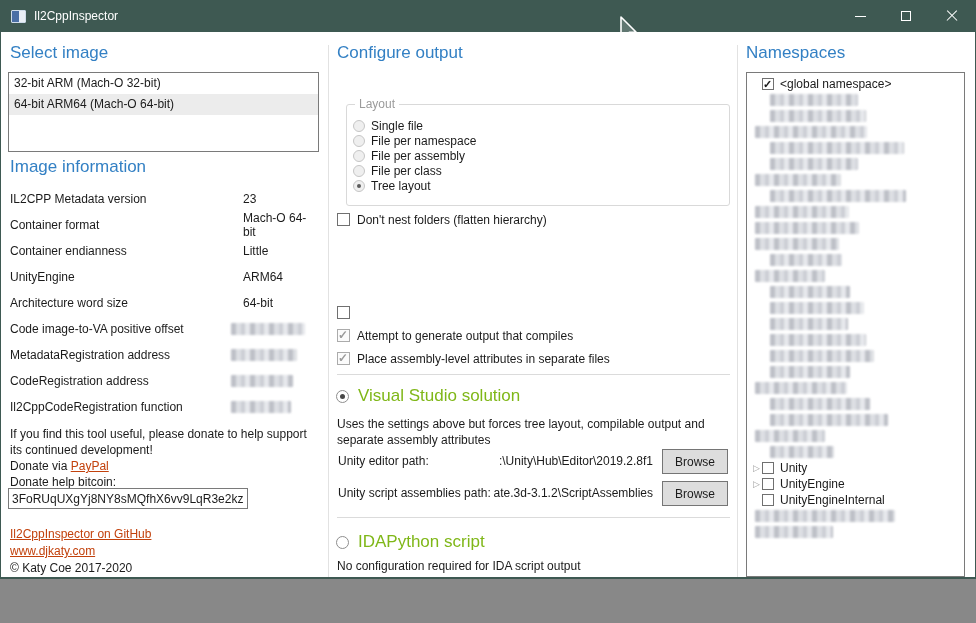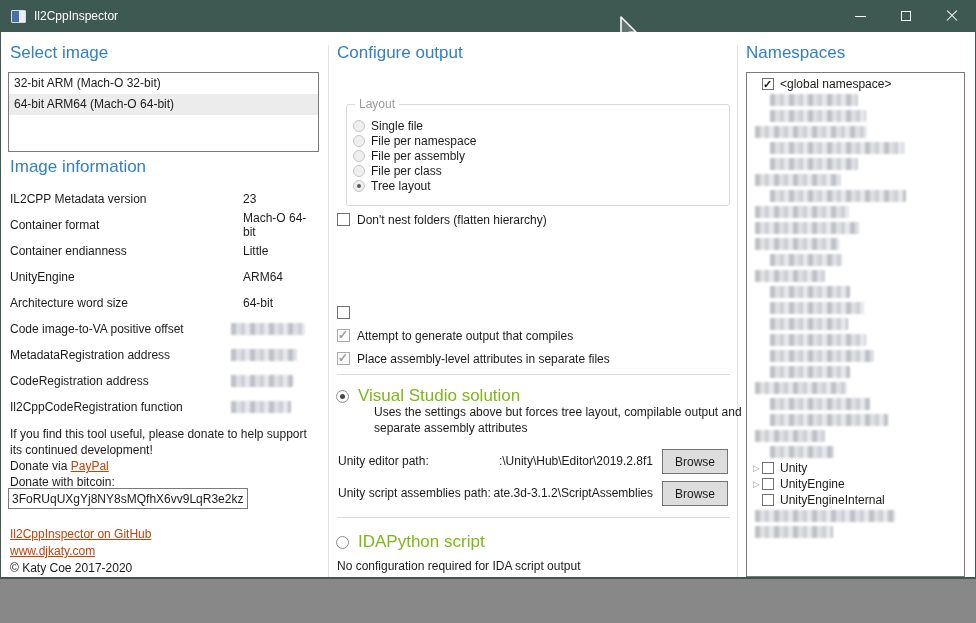--- a/index.html
+++ b/index.html
@@ -152,21 +152,21 @@
       </div>
       <div class="inforow">
         <span class="lbl">Il2CppCodeRegistration function</span>
         <div class="redact" style="width: 60px;"></div>
       </div>
     </div>
 
   <div class="donate">
     <div>If you find this tool useful, please donate to help support its continued development!</div>
     <div><span>Donate via </span><span class="link">PayPal</span></div>
-    <div>Donate with bitcoin:</div>
+    <div>Donate help bitcoin:</div>
   </div>
   <input class="bitcoin-input" value="3FoRUqUXgYj8NY8sMQfhX6vv9LqR3e2kzz" style="">
 
   <div class="links">
     <div class="link">Il2CppInspector on GitHub</div>
     <div class="link">www.djkaty.com</div>
     <div>© Katy Coe 2017-2020</div>
   </div>
 
   <button class="bigbtn back-btn">&lt;&lt; Back</button>
@@ -219,21 +219,21 @@
         <span>Place assembly-level attributes in separate files</span>
       </div>
     </div>
 
   <div class="hdiv" style="left:336px; top:374px; width:393px;"></div>
 
   <div class="sect-row" style="left:335px; top:386px;">
     <span class="radio radio-lg sel"></span>
     <span class="sect-label">Visual Studio solution</span>
   </div>
-  <div class="desc" style="left:336px; top:404px; width:394px;margin-left:37px;">Uses the settings above but forces tree layout, compilable output and separate assembly attributes</div>
+  <div class="desc" style="left:336px; top:416px; width:394px;">Uses the settings above but forces tree layout, compilable output and separate assembly attributes</div>
 
   <div class="path-row" style="top:449px;">
     <span class="plabel">Unity editor path:</span>
     <span class="pvalue">:\Unity\Hub\Editor\2019.2.8f1</span>
     <button class="browse-btn">Browse</button>
   </div>
   <div class="path-row" style="top:481px;">
     <span class="plabel">Unity script assemblies path:</span>
     <span class="pvalue">ate.3d-3.1.2\ScriptAssemblies</span>
     <button class="browse-btn">Browse</button>

